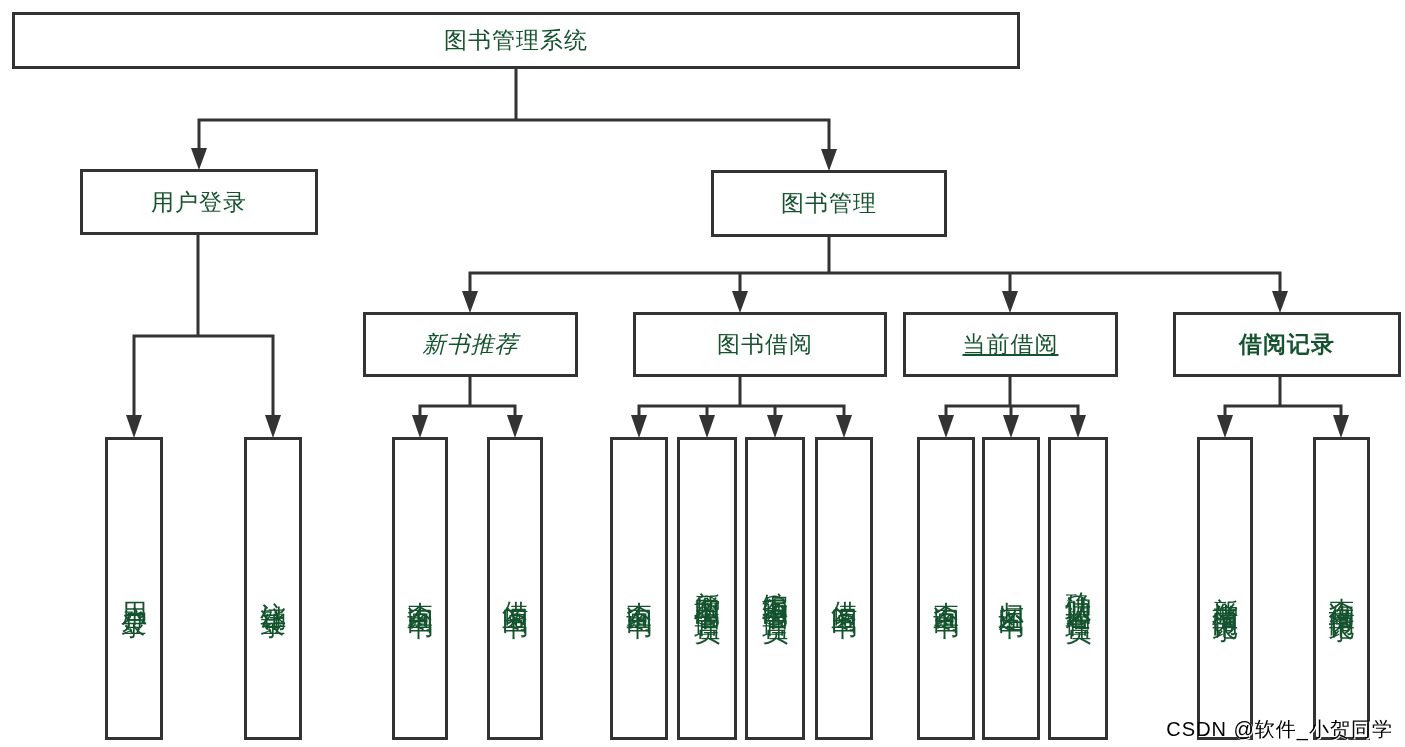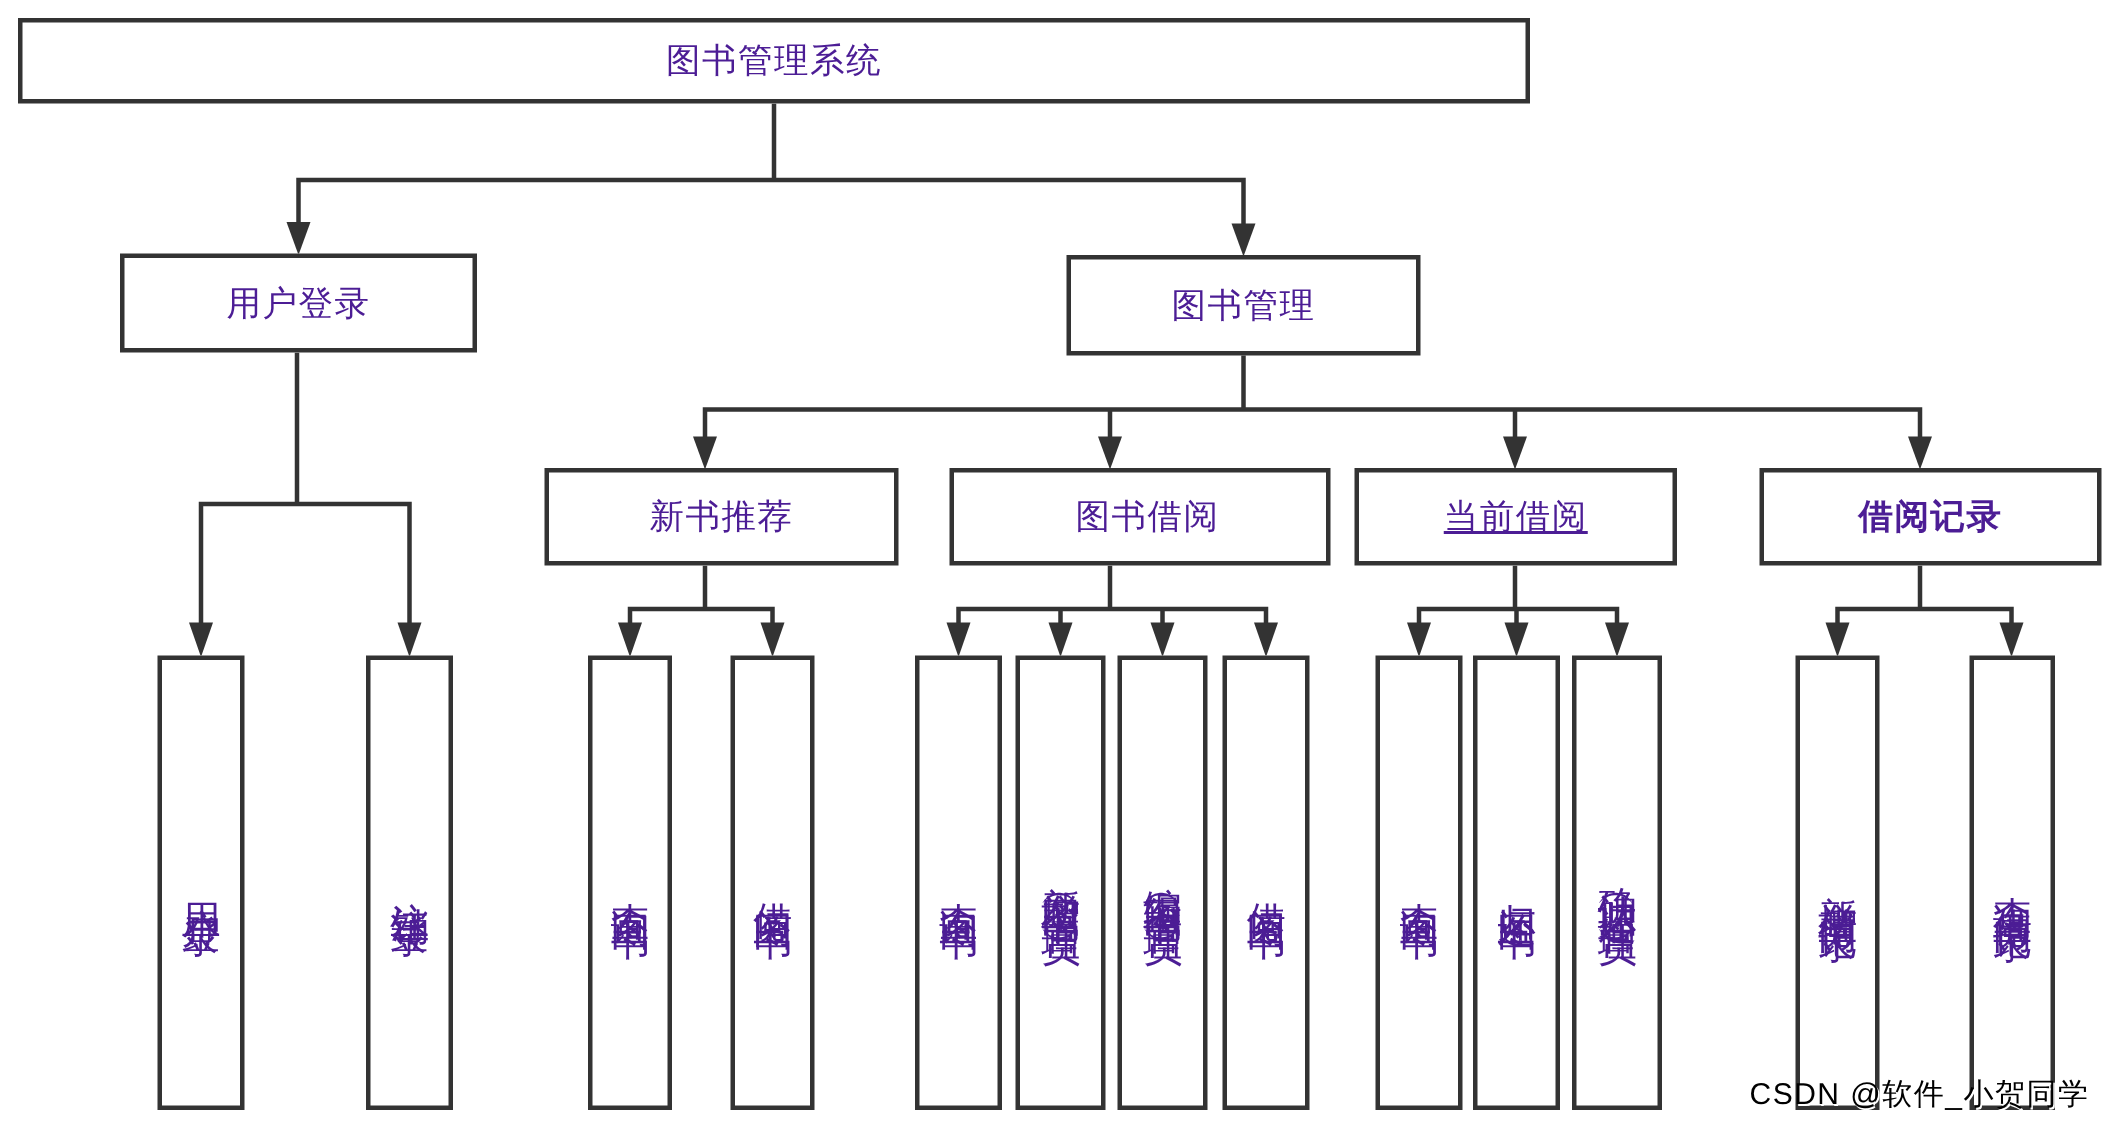--- a/index.html
+++ b/index.html
@@ -18,21 +18,21 @@
     position: absolute;
     left: 0; top: 0;
     width: 1405px; height: 747px;
     pointer-events: none;
   }
 
   .node {
     position: absolute;
     background: #ffffff;
     border: 3px solid #333333;
-    color: #4c1d95;
+    color: #14532d;
     display: flex;
     align-items: center;
     justify-content: center;
     text-align: center;
   }
 
   
   .node.h {
     font-size: 23px;
     letter-spacing: 1px;
@@ -49,21 +49,21 @@
   }
 
   
   .node.root   { left: 12px;   top: 12px;  width: 1008px; height: 57px; }
 
   
   .node.l2-a   { left: 80px;   top: 169px; width: 238px;  height: 66px; }
   .node.l2-b   { left: 711px;  top: 170px; width: 236px;  height: 67px; }
 
   
-  .node.l3-a   { left: 363px;  top: 312px; width: 236px;  height: 65px; }
+  .node.l3-a   { left: 363px;  top: 312px; width: 215px;  height: 65px; font-style: italic; }
   .node.l3-b   { left: 633px;  top: 312px; width: 254px;  height: 65px; padding-left: 10px; }
   .node.l3-c   { left: 903px;  top: 312px; width: 215px;  height: 65px; text-decoration: underline; }
   .node.l3-d   { left: 1173px; top: 312px; width: 228px;  height: 65px; font-weight: bold; }
 
   
   .node.v      { top: 437px;   height: 303px; }
   .leaf-1  { left: 105px;  width: 58px; }
   .leaf-2  { left: 244px;  width: 58px; }
   .leaf-3  { left: 392px;  width: 56px; }
   .leaf-4  { left: 487px;  width: 56px; }

